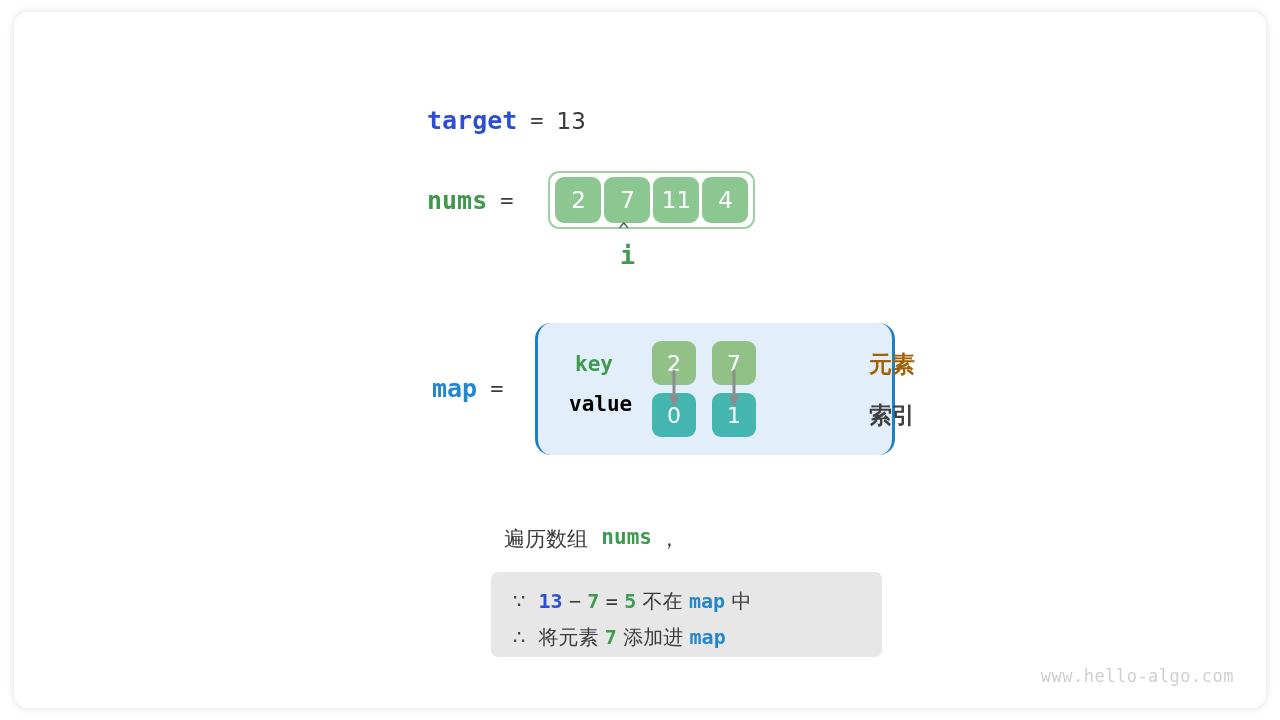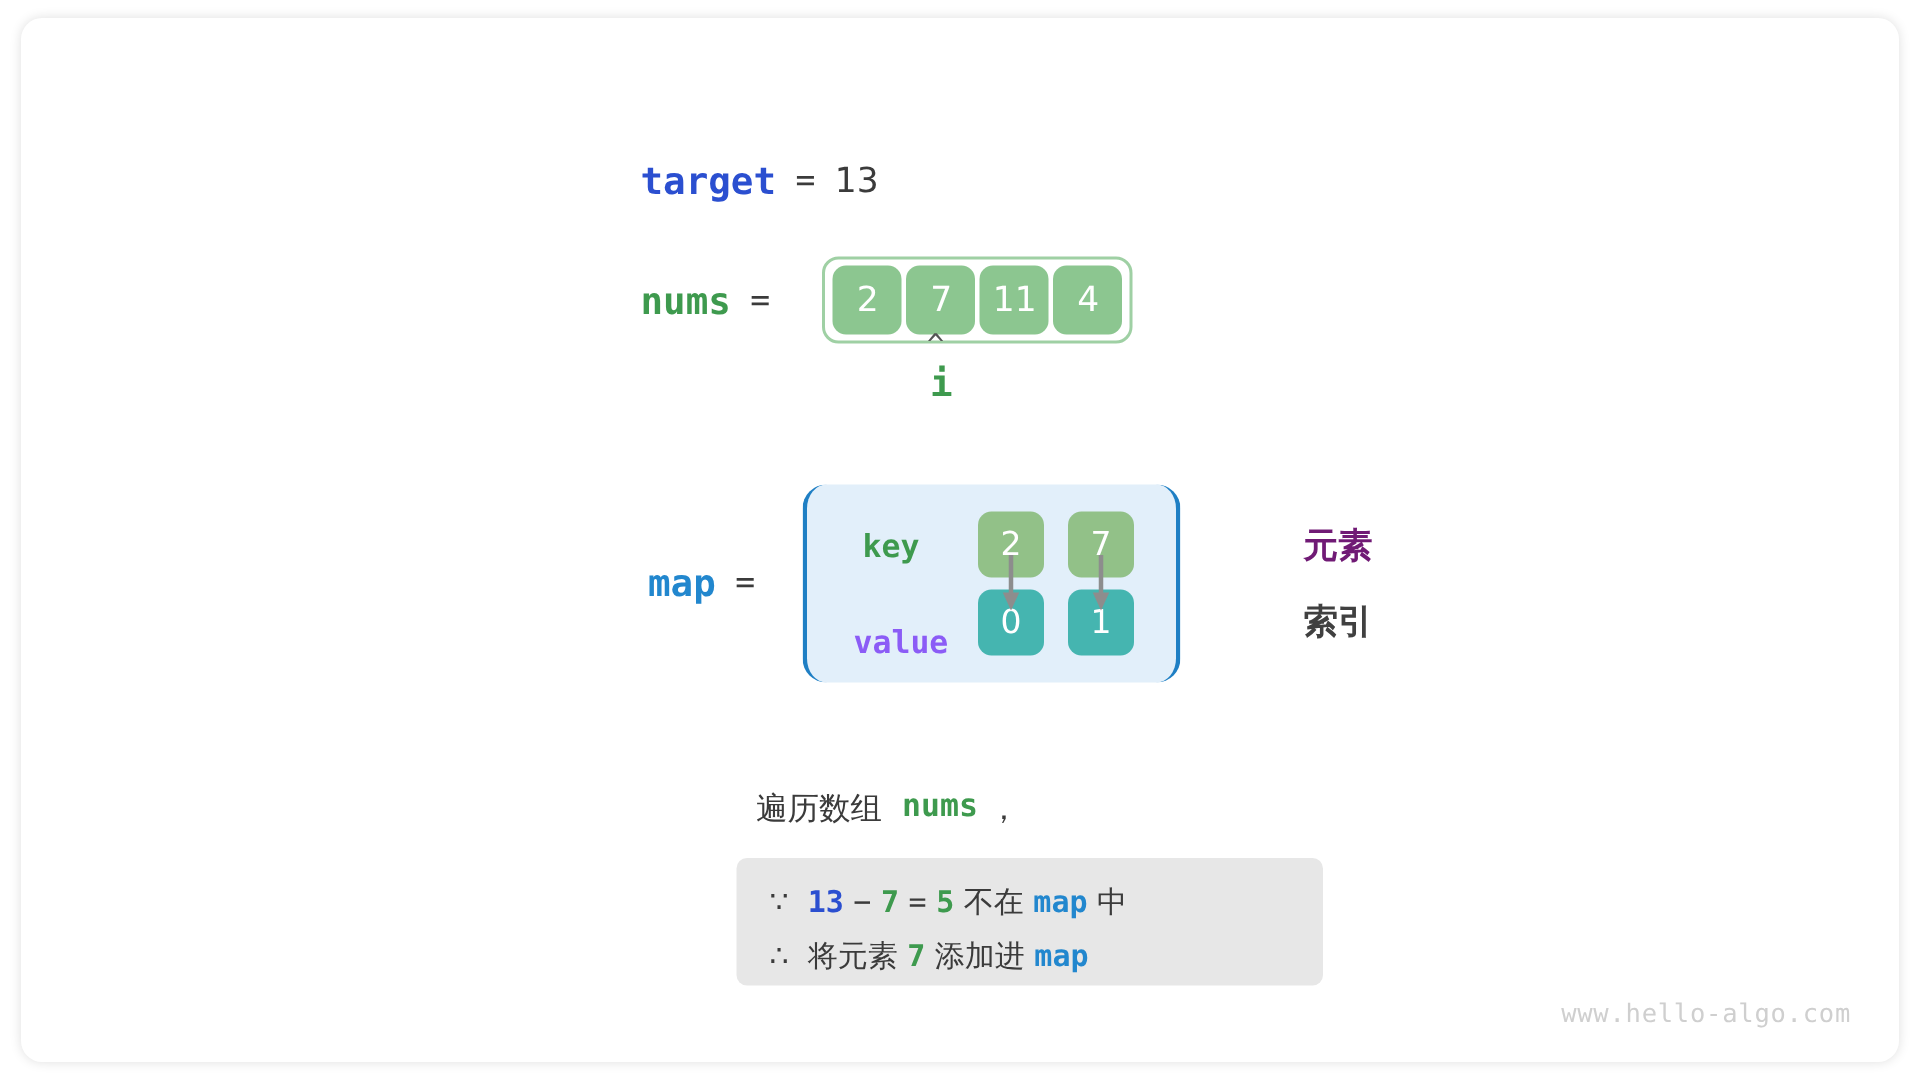--- a/index.html
+++ b/index.html
@@ -140,21 +140,21 @@
   #map-row .eq {
     font-size: 22px;
     color: #3b3b3b;
     font-family: "DejaVu Sans Mono", monospace;
   }
 
   #map-box {
     position: absolute;
     left: 521px;
     top: 311px;
-    width: 252px;
+    width: 360px;
     height: 132px;
     background: #e2effa;
     border-left: 3px solid #1f7fc4;
     border-right: 3px solid #1f7fc4;
     border-radius: 16px;
     box-sizing: border-box;
   }
   #map-grid {
     position: absolute;
     left: 0;
@@ -163,21 +163,21 @@
     height: 100%;
   }
   .map-rowlabel {
     position: absolute;
     font-family: "DejaVu Sans Mono", monospace;
     font-weight: bold;
     font-size: 21px;
     line-height: 1;
   }
   #label-key   { left: 37px; top: 31px; color: #3e9a4e; }
-  #label-value { left: 31px; top: 95px; color: #8b5cf6; }
+  #label-value { left: 31px; top: 71px; color: #000000; }
 
   .map-cell {
     position: absolute;
     width: 44px;
     height: 44px;
     border-radius: 9px;
     display: flex;
     align-items: center;
     justify-content: center;
     color: #ffffff;
@@ -199,21 +199,21 @@
   .arrow1 { left: 187px; }
 
   
   .legend {
     position: absolute;
     font-family: "DejaVu Sans", sans-serif;
     font-weight: bold;
     font-size: 23px;
     line-height: 1;
   }
-  #legend-element { left: 855px; top: 341px; color: #701a75; }
+  #legend-element { left: 855px; top: 341px; color: #a16207; }
   #legend-index   { left: 855px; top: 392px; color: #404040; }
 
   
   #traverse-line {
     position: absolute;
     left: 490px;
     top: 513px;
     font-size: 21px;
     color: #3b3b3b;
     white-space: pre;

